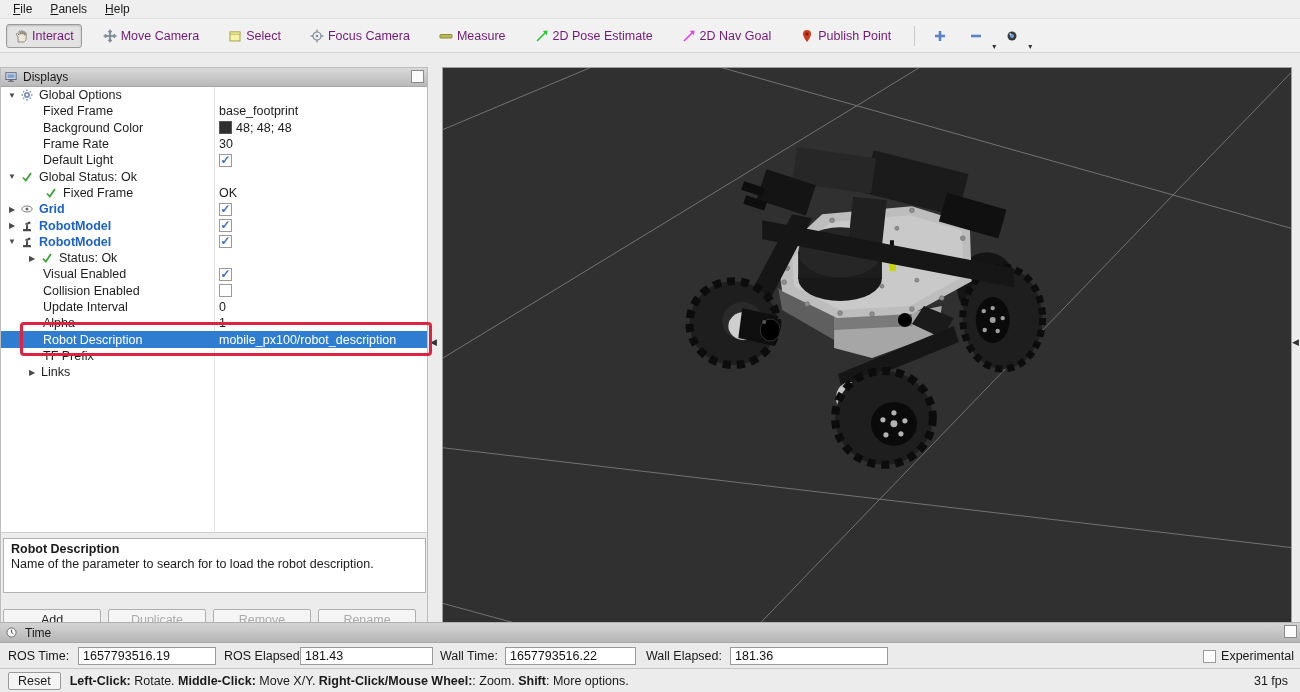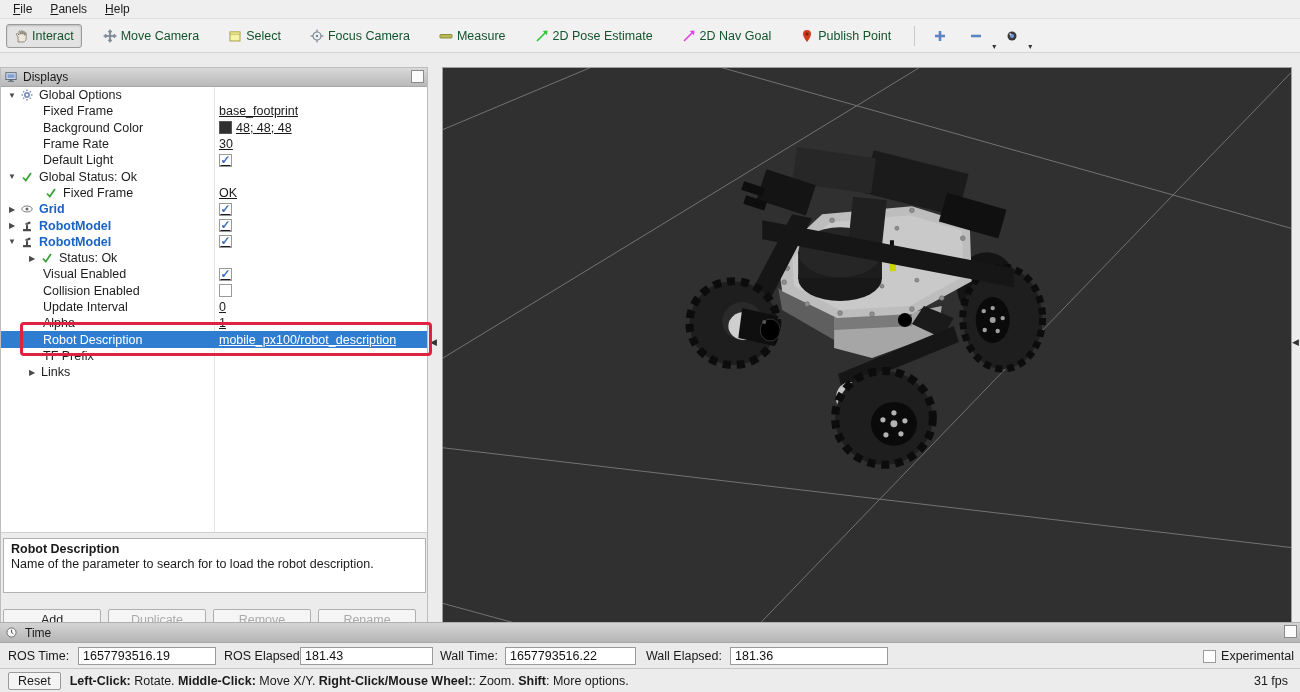--- a/index.html
+++ b/index.html
@@ -9,21 +9,21 @@
     -webkit-font-smoothing:antialiased;
   }
   
   .menubar{height:18px;background:#efefef;border-bottom:1px solid #dedede;
     display:flex;align-items:center;font-size:12px;padding-left:4px;}
   .menu-item{padding:1px 9px;cursor:default;}
   .menu-item .mn{text-decoration:underline;}
   
   .toolbar{height:33px;background:#f1f1f1;display:flex;align-items:center;
     padding-left:6px;border-bottom:1px solid #d6d6d6;}
-  .tool{display:flex;align-items:center;gap:4px;font-size:12.5px;color:#14532d;
+  .tool{display:flex;align-items:center;gap:4px;font-size:12.5px;color:#701a75;
     padding:4px 7px;margin-right:13px;border:1px solid transparent;border-radius:3px;}
   .tool.active{background:#e3e3e3;border:1px solid #9a9a9a;box-shadow:inset 0 1px 2px rgba(0,0,0,.18);}
   .tool .ticon svg,.zoombtn svg{width:14px;height:14px;display:block;}
   .tbsep{width:1px;height:20px;background:#c8c8c8;margin:0 12px 0 2px;}
   .zoombtn{position:relative;width:26px;height:24px;display:flex;align-items:center;
     justify-content:center;margin-right:10px;}
   .zoombtn .caret{position:absolute;right:-7px;bottom:-3px;font-size:8px;color:#333;}
   
   .main{position:absolute;top:67px;left:0;width:1300px;height:570px;background:#ececec;}
   .displays-panel{position:absolute;left:0;top:0;width:428px;height:570px;
@@ -31,21 +31,21 @@
   .panel-header{height:18px;background:linear-gradient(#d9d9d9,#b9b9b9);
     display:flex;align-items:center;gap:4px;font-size:12px;padding:0 4px;position:relative;
     border-bottom:1px solid #a8a8a8;}
   .panel-header svg{width:12px;height:12px;}
   .float-btn{position:absolute;right:3px;top:2px;width:13px;height:13px;
     background:#fbfbfb;border:1px solid #8a8a8a;box-sizing:border-box;}
   .tree{position:relative;height:445px;background:#fff;overflow:hidden;border-bottom:1px solid #cfcfcf;}
   .colsep{position:absolute;left:213px;top:0;bottom:0;width:1px;background:#e3e3e3;}
   .trow{height:16.3px;display:flex;align-items:center;font-size:12.5px;position:relative;}
   .trow .lcell{width:213px;box-sizing:border-box;display:flex;align-items:center;gap:4px;overflow:hidden;white-space:nowrap;}
-  .trow .vcell{padding-left:5px;display:flex;align-items:center;gap:4px;overflow:hidden;white-space:nowrap;text-decoration:underline;}
+  .trow .vcell{padding-left:5px;display:flex;align-items:center;gap:4px;overflow:hidden;white-space:nowrap;}
   .trow.selected{background:#2e7dd1;color:#fff;}
   .trow.selected .lbl,.trow.selected .val{color:#fff;}
   .lbl{color:#1c1c1c;}
   .lbl.blue{color:#1d63c4;font-weight:bold;}
   .exp{width:10px;font-size:8px;color:#4a4a4a;text-align:center;flex:none;}
   .ricon{width:14px;height:13px;flex:none;display:flex;align-items:center;}
   .ricon svg{width:12px;height:12px;}
   .cb{width:13px;height:13px;border:1px solid #9a9a9a;background:#fff;box-sizing:border-box;
     font-size:12px;line-height:10px;text-align:center;color:#3a6fc4;flex:none;}
   .cb.checked::after{content:"✓";font-weight:bold;}

